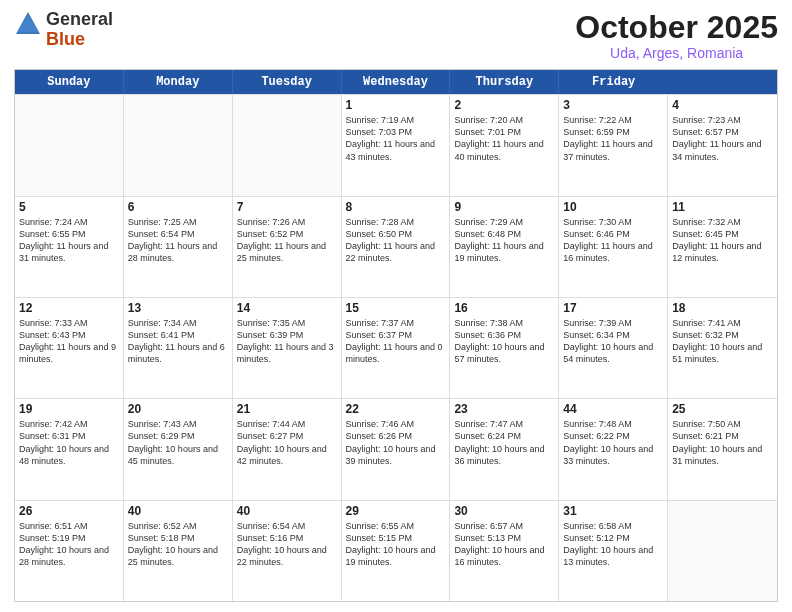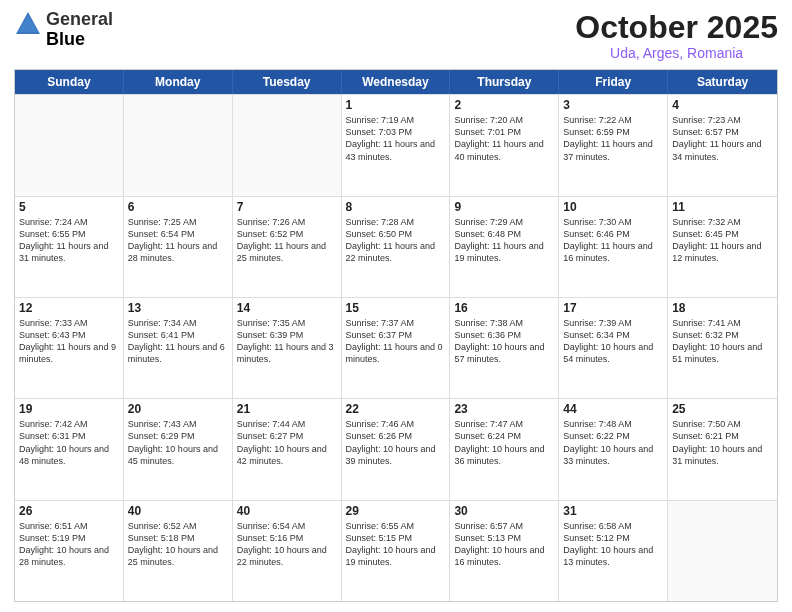--- a/index.html
+++ b/index.html
@@ -27,21 +27,21 @@
       display: flex;
       align-items: flex-start;
       gap: 4px;
     }
     .logo-text {
       font-size: 18px;
       font-weight: bold;
       line-height: 1.1;
     }
     .logo-general { color: #333; }
-    .logo-blue { color: #000000; }
+    .logo-blue { color: #c2410c; }
     .logo-icon {
       width: 28px;
       height: 28px;
     }
     .title-block {
       text-align: center;
     }
     .title-block h1 {
       font-size: 32px;
       font-weight: bold;
@@ -64,20 +64,21 @@
       grid-template-columns: repeat(7, 1fr);
       background: #2255a4;
     }
     .cal-header-cell {
       color: #fff;
       font-size: 12px;
       font-weight: bold;
       padding: 5px 4px;
       text-align: center;
       border-right: 1px solid #3366bb;
+      font-family: Liberation Mono, monospace;
     }
     .cal-header-cell:last-child { border-right: none; }
     .cal-body {
       flex: 1;
       display: flex;
       flex-direction: column;
     }
     .cal-row {
       display: grid;
       grid-template-columns: repeat(7, 1fr);
@@ -129,21 +130,20 @@
   </div>
 
   <div class="calendar">
     <div class="cal-header-row">
     <div class="cal-header-cell">Sunday</div>
         <div class="cal-header-cell">Monday</div>
         <div class="cal-header-cell">Tuesday</div>
         <div class="cal-header-cell">Wednesday</div>
         <div class="cal-header-cell">Thursday</div>
         <div class="cal-header-cell">Friday</div>
-        <div class="cal-header-cell">Saturday</div>
       </div>
     <div class="cal-body">
     <div class="cal-row">
           <div class="cal-cell empty"></div>
           <div class="cal-cell empty"></div>
           <div class="cal-cell empty"></div>
           <div class="cal-cell">
             <span class="day-num">1</span>
             <div class="cell-info">Sunrise: 7:19 AM<br>Sunset: 7:03 PM<br>Daylight: 11 hours and 43 minutes.</div>
           </div>

